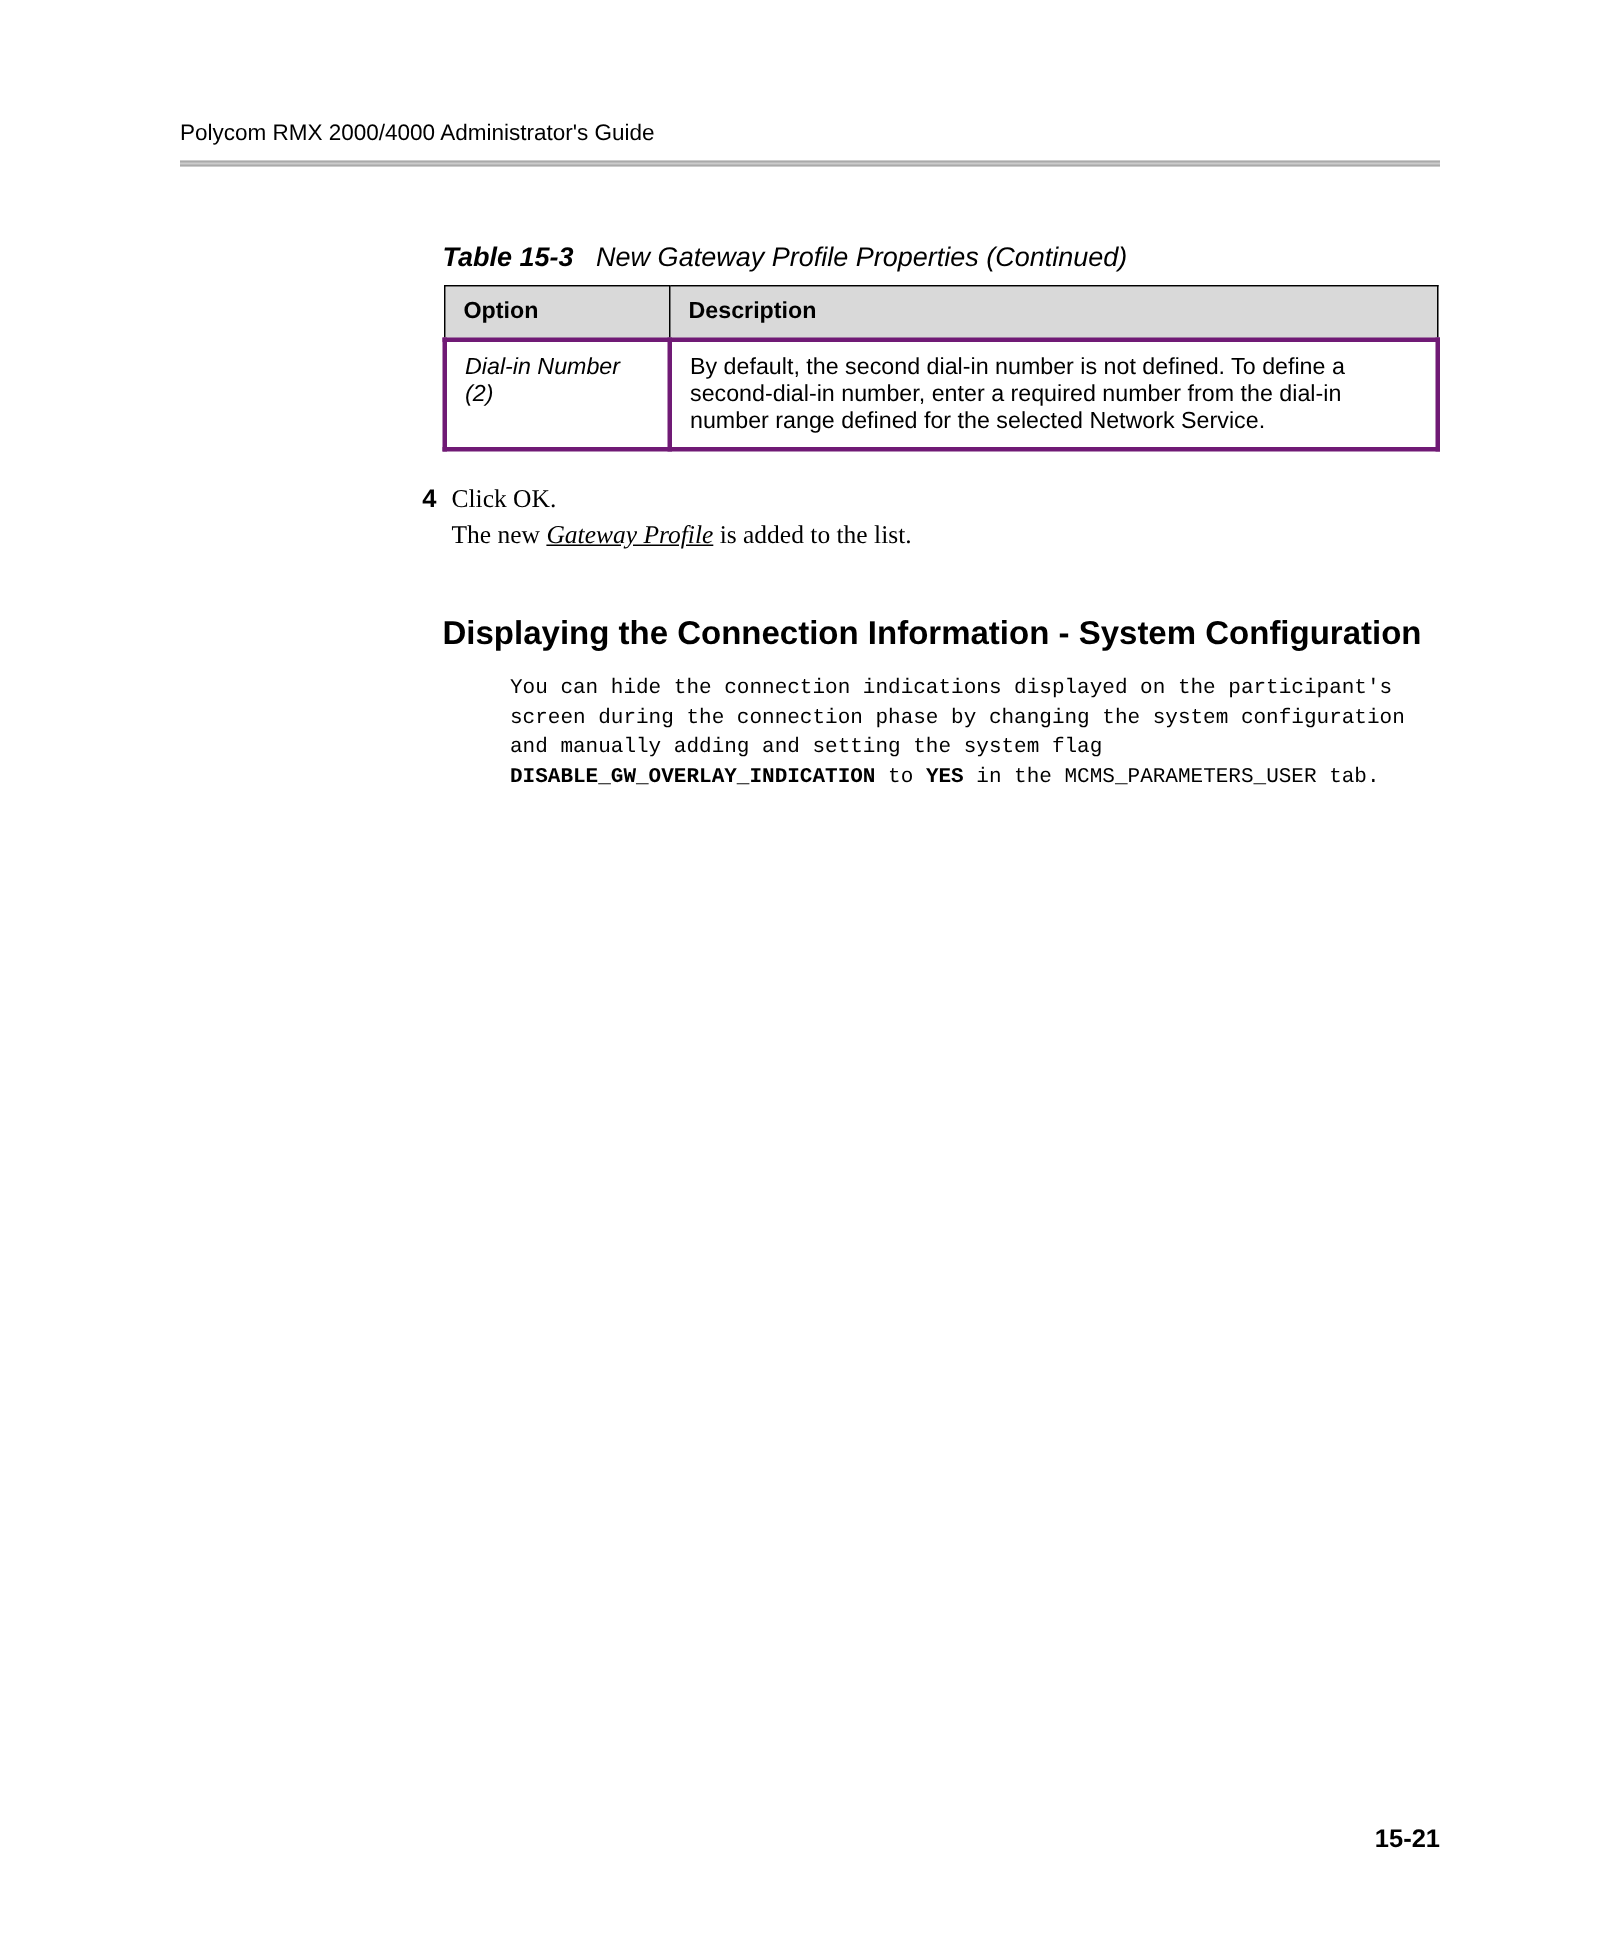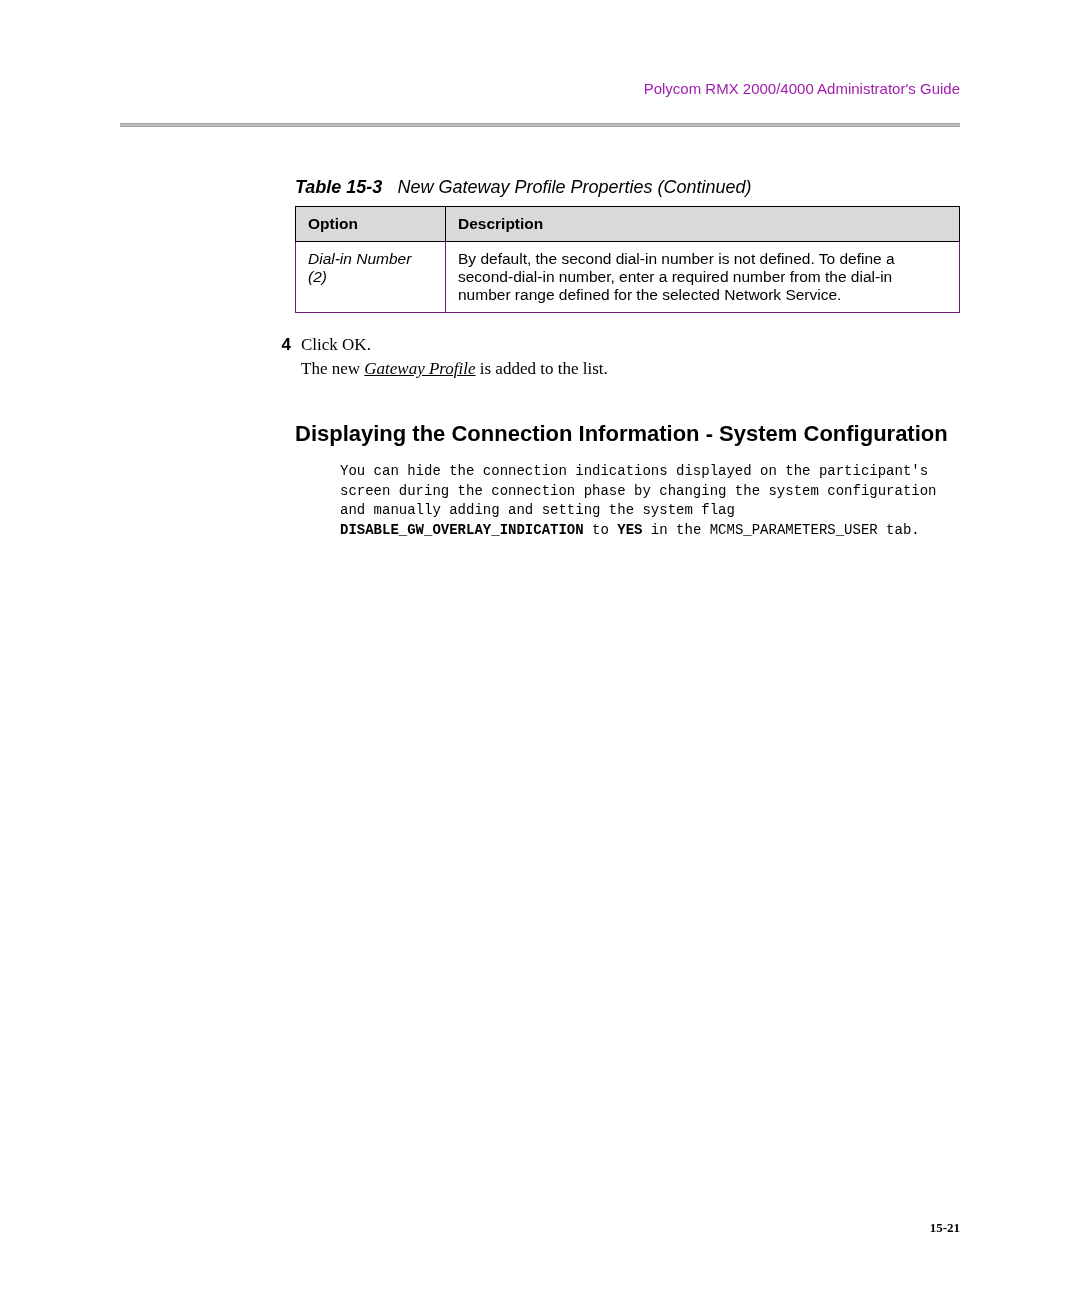--- a/index.html
+++ b/index.html
@@ -13,25 +13,24 @@
       width: 1080px;
       height: 1306px;
       position: relative;
     }
     .page-container {
       padding: 80px 120px 60px 120px;
       height: 100%;
       position: relative;
     }
     .header-title {
-      text-align: right;
       font-size: 15px;
       font-family: 'Helvetica', 'Arial', sans-serif;
-      color: #a21caf;
-      margin-bottom: 26px;
+      color: #000000;
+      margin-bottom: 10px;
     }
     .header-rule {
       height: 4px;
       background: linear-gradient(to bottom, #999, #ccc, #999);
       border: none;
       margin-bottom: 50px;
     }
     .content-indent {
       margin-left: 175px;
     }
@@ -54,21 +53,21 @@
     }
     .props-table th {
       background: #d9d9d9;
       text-align: left;
       font-weight: bold;
       padding: 8px 12px;
       border: 1px solid #000;
     }
     .props-table td {
       padding: 8px 12px;
-      border: 1px solid #701a75;
+      border: 3px solid #701a75;
       vertical-align: top;
     }
     .props-table .option-col {
       width: 150px;
       font-style: italic;
     }
     .step-block {
       margin-top: 20px;
       font-family: Georgia, 'Times New Roman', serif;
       font-size: 17px;
@@ -115,23 +114,23 @@
       font-style: italic;
     }
     .page-ref {
       color: #0a3f78;
       font-weight: bold;
     }
     .page-number {
       position: absolute;
       bottom: 70px;
       right: 120px;
-      font-family: Liberation Serif, serif;
+      font-family: Liberation Sans, sans-serif;
       font-weight: bold;
-      font-size: 13px;
+      font-size: 17px;
       margin-top: 12px;
     }
   </style>
 </head>
 <body>
 
 <div class="page-container">
   <div class="header-title">Polycom RMX 2000/4000 Administrator's Guide</div>
   <hr class="header-rule">
 

